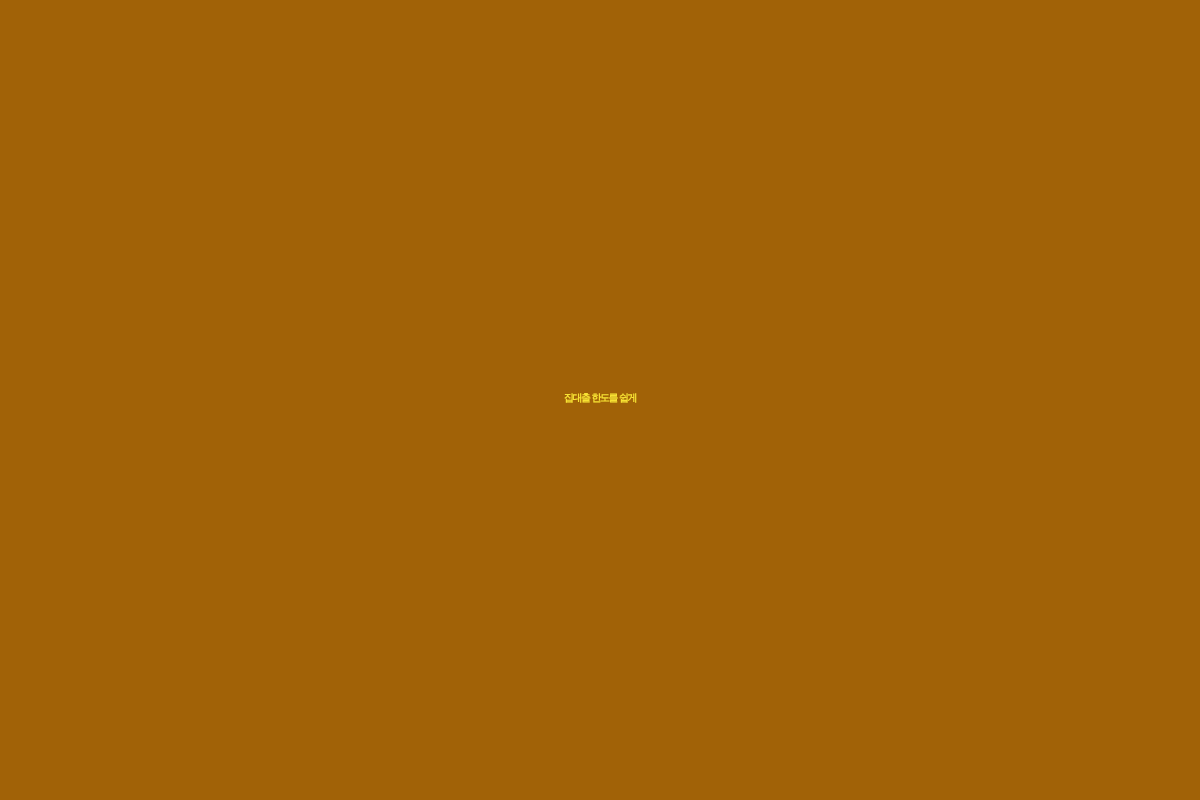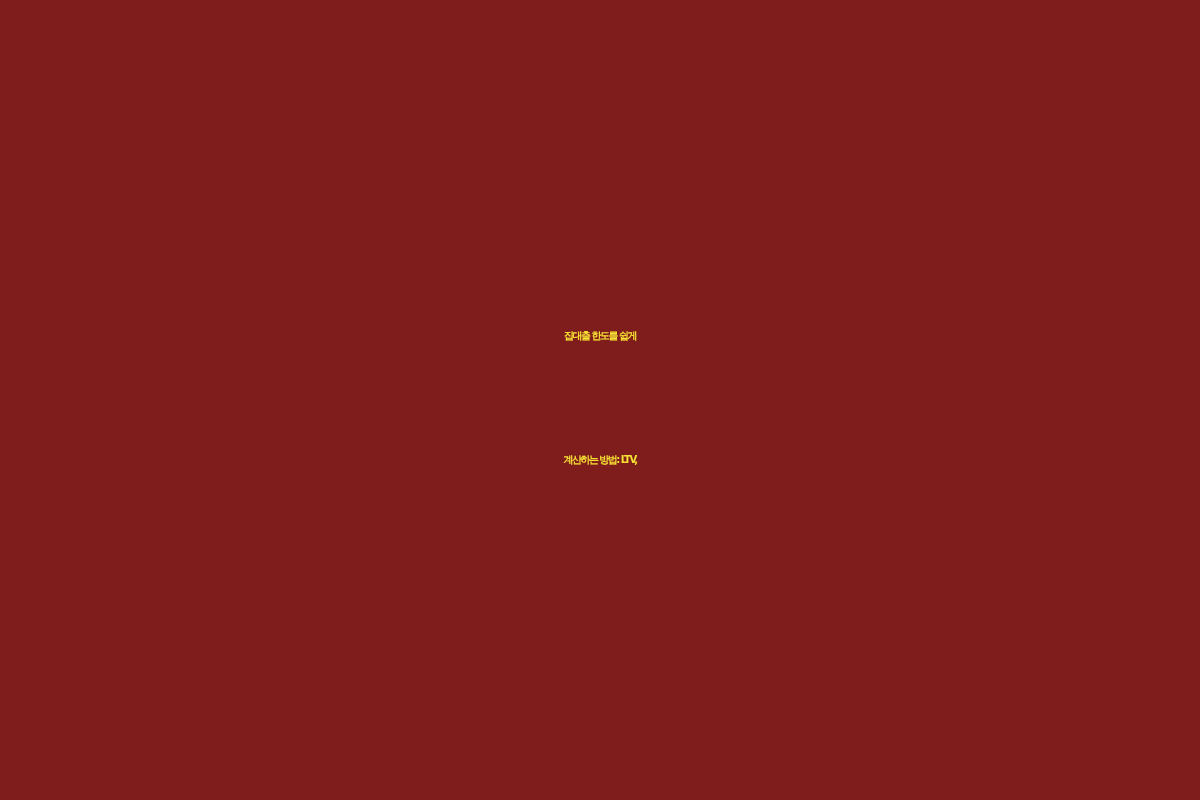--- a/index.html
+++ b/index.html
@@ -10,21 +10,21 @@
     width: 1200px;
     height: 800px;
     overflow: hidden;
     font-family: "Liberation Sans", sans-serif;
   }
 
   #thumbnail-canvas {
     position: relative;
     width: 1200px;
     height: 800px;
-    background: #7f1d1d;
+    background: #a16207;
     display: flex;
     align-items: center;
     justify-content: center;
     box-sizing: border-box;
   }
 
   #title-block {
     width: 1200px;
     text-align: center;
     padding: 0 10px;
@@ -52,18 +52,17 @@
 </style>
 </head>
 <body>
 
 <div id="thumbnail-canvas">
 
   <div id="title-block">
 
     <span class="title-line line-1" style="font-size: 10px;">집대출 한도를 쉽게</span>
 
-    <span class="title-line line-2" style="font-size: 10px;">계산하는 방법: LTV,</span>
 
 
   </div>
 
 </div>
 
 </body></html>

